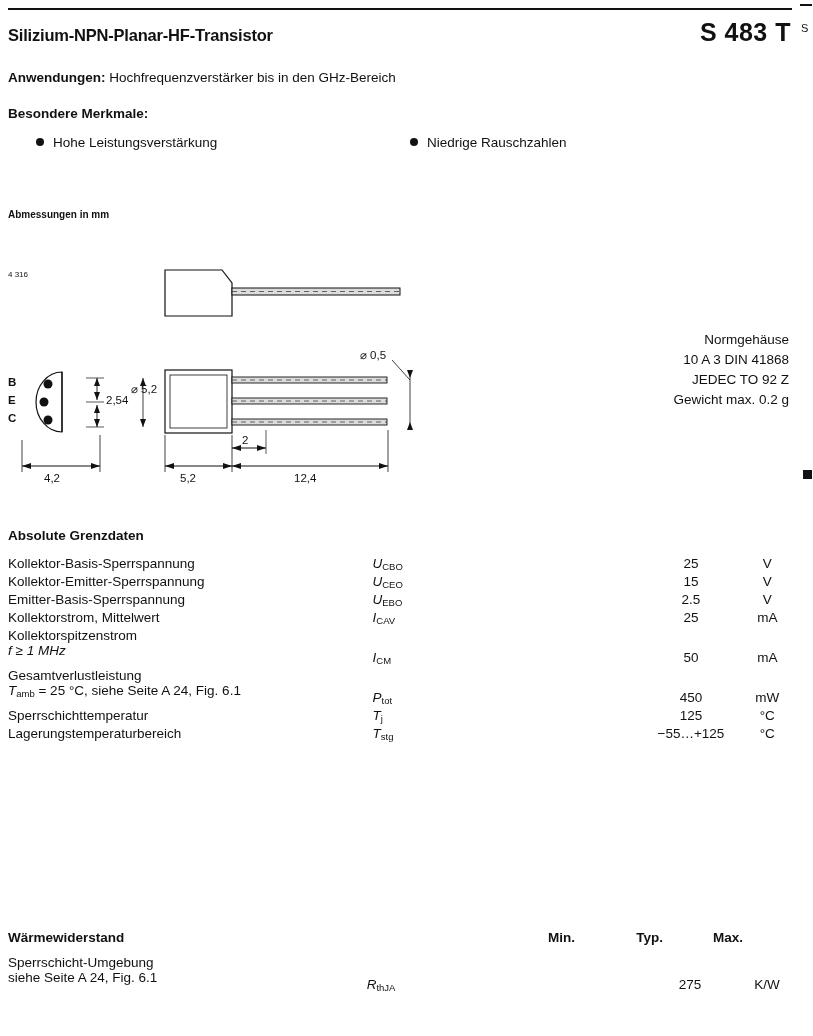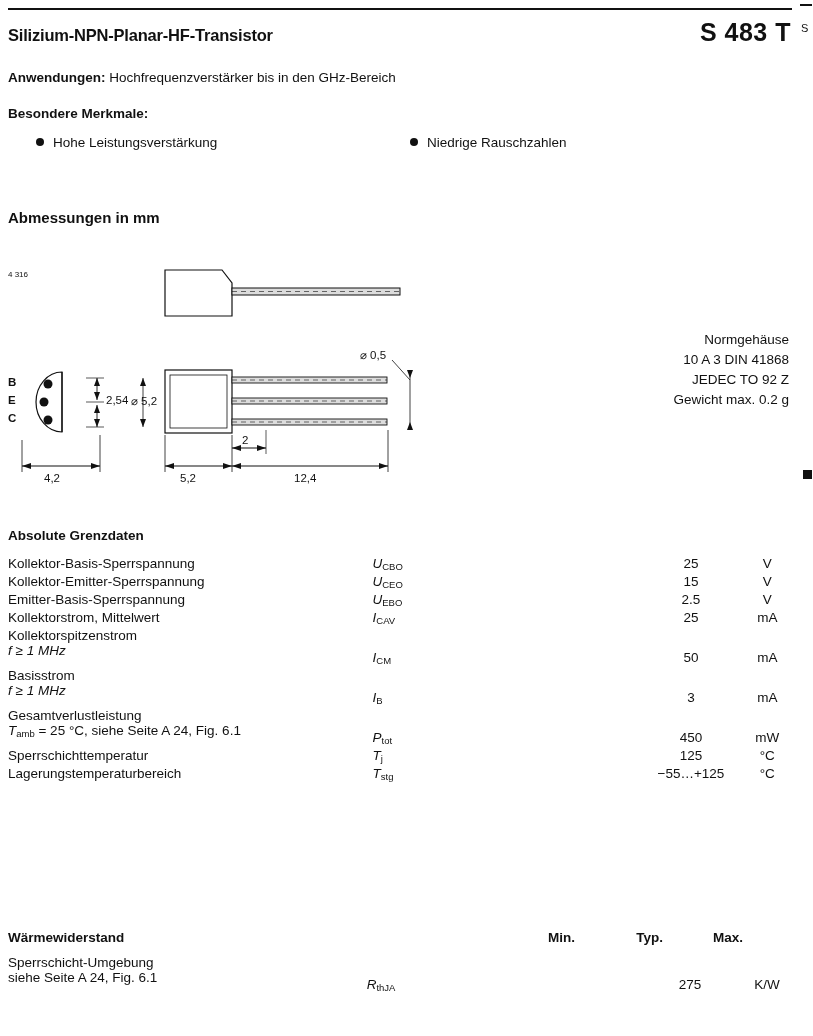--- a/index.html
+++ b/index.html
@@ -85,21 +85,21 @@
     background: #111;
     margin-right: 9px;
     vertical-align: 1px;
   }
   .feat1 { left: 36px; }
   .feat2 { left: 410px; }
 
   .dims-title {
     position: absolute;
     left: 8px; top: 209px;
-    font-size: 15px;
+    font-size: 10px;
     font-weight: bold;
   }
 
   
   .draw { position: absolute; left: 0; top: 250px; width: 813px; height: 250px; }
   .lbl { position: absolute; font-size: 11.5px; color: #111; font-family: "Liberation Sans", sans-serif; }
   .lbl-sm { position: absolute; font-size: 8px; color: #111; }
 
   .normgeh {
     position: absolute;
@@ -251,21 +251,21 @@
         <path d="M143 177 l-3 -8 h6 z" fill="#111" stroke="none"></path>
       </g>
     </svg>
 
     <div class="lbl-sm" style="left:8px; top:20px;">4 316</div>
     <div class="lbl" style="left:8px; top:126px; font-weight:bold;">B</div>
     <div class="lbl" style="left:8px; top:144px; font-weight:bold;">E</div>
     <div class="lbl" style="left:8px; top:162px; font-weight:bold;">C</div>
 
     <div class="lbl" style="left:106px; top:144px;">2,54</div>
-    <div class="lbl" style="left:118px; top:144px;padding-left:13px;">⌀ 5,2</div>
+    <div class="lbl" style="left:118px; top:132px;padding-left:13px;">⌀ 5,2</div>
     <div class="lbl" style="left:360px; top:98px;">⌀ 0,5</div>
     <div class="lbl" style="left:44px; top:222px;">4,2</div>
     <div class="lbl" style="left:180px; top:222px;">5,2</div>
     <div class="lbl" style="left:294px; top:222px;">12,4</div>
     <div class="lbl" style="left:242px; top:184px;">2</div>
   </div>
 
   <div class="normgeh">
     <div>Normgehäuse</div>
     <div>10 A 3 DIN 41868</div>
@@ -311,31 +311,20 @@
       </tr>
       <tr>
         <td class="c-name">
           <div>Kollektorspitzenstrom</div>
           <div class="ital nobr">f ≥ 1 MHz</div>
         </td>
         <td class="c-sym" style="padding-top:22px;"><span class="ital">I</span><span class="sub">CM</span></td>
         <td class="c-min"></td>
         <td class="c-typ"></td>
         <td class="c-val" style="padding-top:22px;">50</td>
-        <td class="c-unit" style="padding-top:22px;">mA</td>
-      </tr>
-      <tr>
-        <td class="c-name">
-          <div>Basisstrom</div>
-          <div class="ital nobr">f ≥ 1 MHz</div>
-        </td>
-        <td class="c-sym" style="padding-top:22px;"><span class="ital">I</span><span class="sub">B</span></td>
-        <td class="c-min"></td>
-        <td class="c-typ"></td>
-        <td class="c-val" style="padding-top:22px;">3</td>
         <td class="c-unit" style="padding-top:22px;">mA</td>
       </tr>
       <tr>
         <td class="c-name">
           <div>Gesamtverlustleistung</div>
           <div class="nobr"><span class="ital">T</span><span class="sub">amb</span> = 25 °C, siehe Seite A 24, Fig. 6.1</div>
         </td>
         <td class="c-sym" style="padding-top:22px;"><span class="ital">P</span><span class="sub">tot</span></td>
         <td class="c-min"></td>
         <td class="c-typ"></td>

